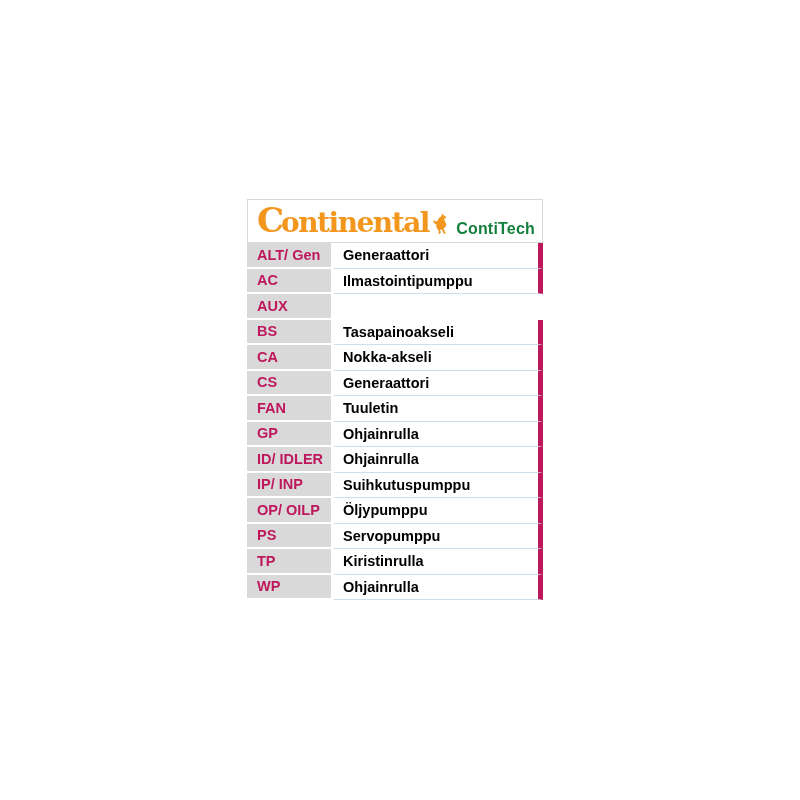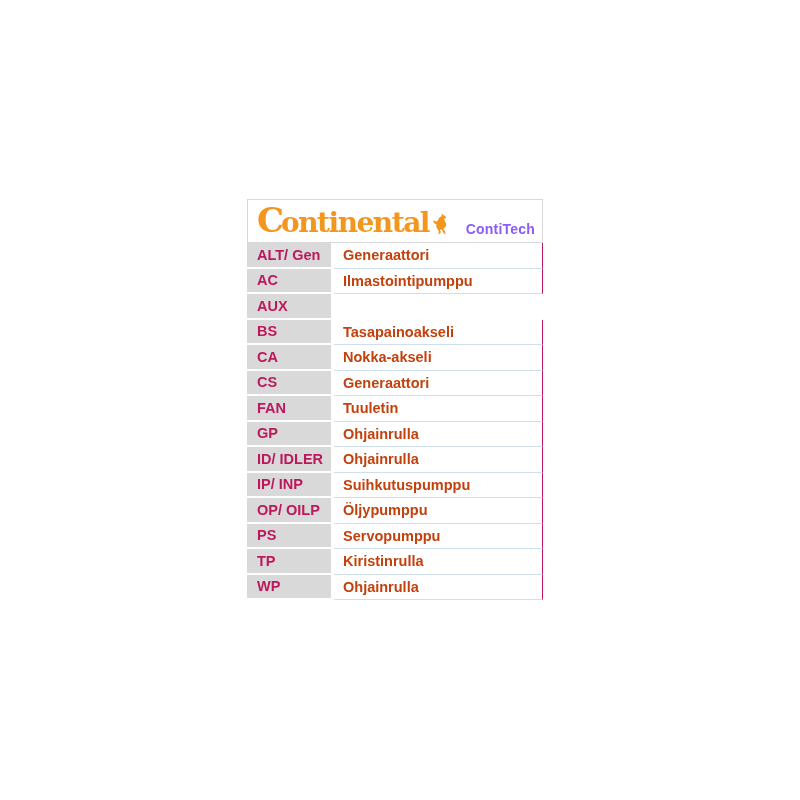--- a/index.html
+++ b/index.html
@@ -48,23 +48,23 @@
     letter-spacing: -3px;
   }
   .horse-icon {
     width: 17px;
     height: 23px;
     fill: #f2961d;
     margin-bottom: 3px;
     flex: 0 0 auto;
   }
   .subbrand {
-    font-size: 14px;
+    font-size: 16px;
     font-weight: bold;
-    color: #8b5cf6;
+    color: #15803d;
     letter-spacing: 0.2px;
     margin-top: 15px;
   }
   
   .legend-rows {
     display: block;
   }
   .row {
     display: flex;
     height: 25.5px;
@@ -82,27 +82,27 @@
     font-weight: bold;
     color: #be185d;
     white-space: nowrap;
   }
   .desc-cell {
     box-sizing: border-box;
     flex: 1;
     margin-left: 3px;
     background: #ffffff;
     border-bottom: 1px solid #cfdeed;
-    border-right: 1px solid #be185d;
+    border-right: 5px solid #be185d;
     display: flex;
     align-items: center;
     padding-left: 9px;
     font-size: 14.5px;
     font-weight: bold;
-    color: #c2410c;
+    color: #000000;
     white-space: nowrap;
   }
 </style>
 </head>
 <body>
 
 <div class="sheet">
 
   <div class="brand-header">
     <div class="logo">

